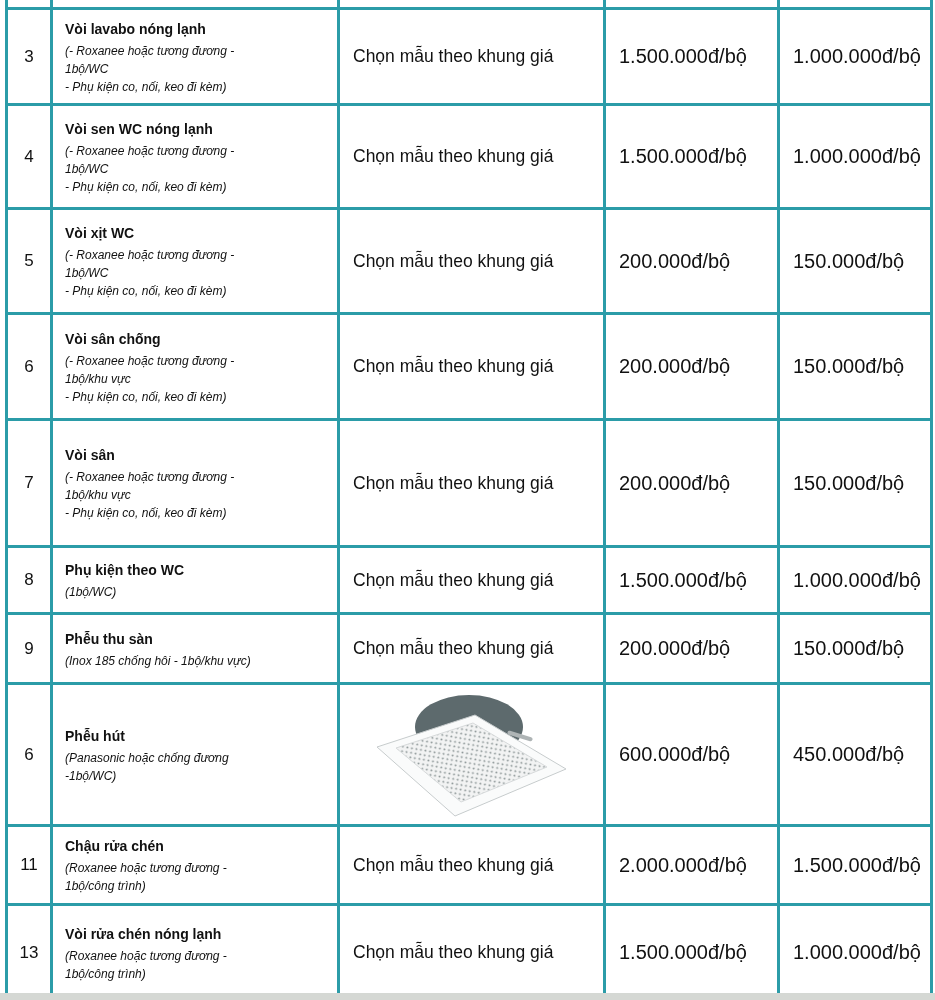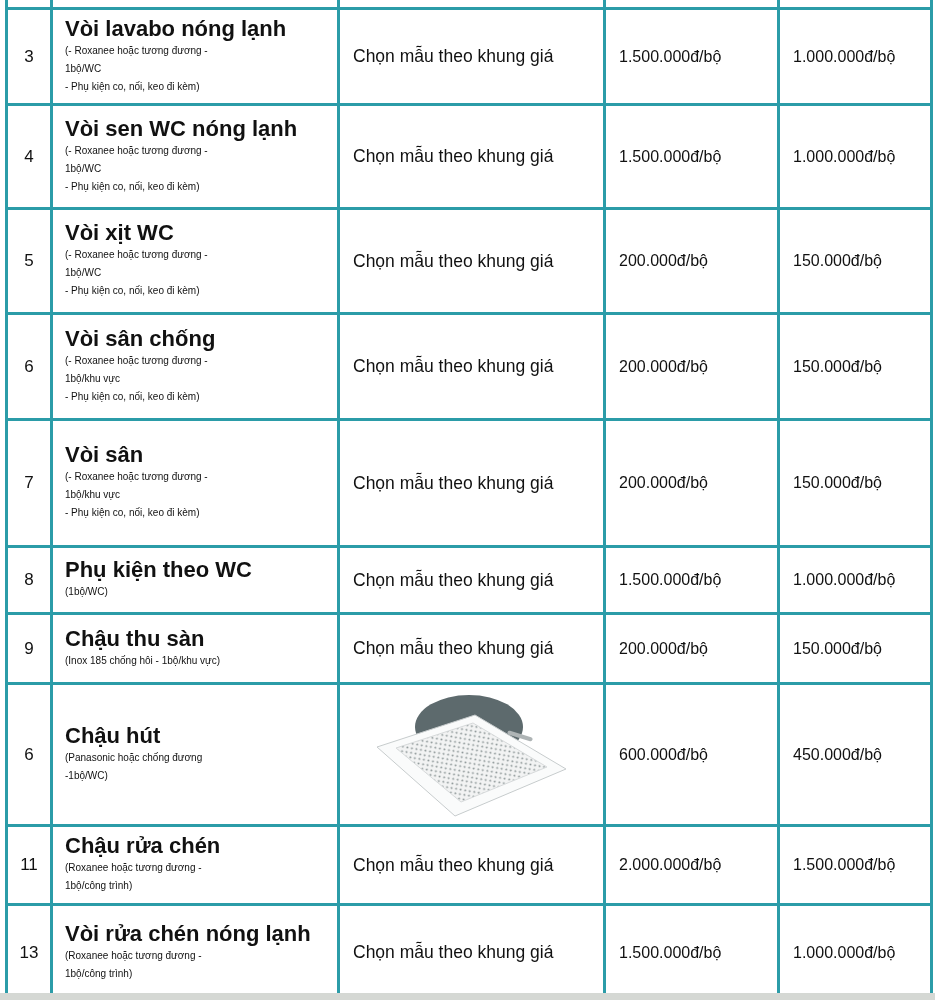--- a/index.html
+++ b/index.html
@@ -24,37 +24,38 @@
   }
   tr.spacer td{border-top:none;height:7px;padding:0;}
   td.c-no{
     text-align:center;
     font-size:17px;
     padding:0 2px;
   }
   td.c-item{padding:6px 8px 6px 12px;}
   .item-name{
     font-weight:bold;
-    font-size:22px;
+    font-size:14px;
     line-height:22px;
     margin-bottom:2px;
   }
   .item-desc{
-    font-size:10px;
+    font-style:italic;
+    font-size:12px;
     line-height:18px;
     white-space:pre-line;
   }
   td.c-mid{
     padding:4px 6px 4px 13px;
     font-size:17.5px;
   }
   td.c-mid.has-image{text-align:center;padding:2px;}
   td.c-price{
     padding:0 4px 0 13px;
-    font-size:16px;
+    font-size:20px;
   }
   .fan-wrap{display:inline-block;line-height:0;}
   .footer-strip{
     position:absolute;left:0;right:0;bottom:0;height:7px;
   }
 </style>
 </head>
 <body>
 
 <div class="page">
@@ -166,35 +167,35 @@
       <span class="mid-text">Chọn mẫu theo khung giá</span>
       
     </td>
     <td class="c-price" style="border-color: rgb(43, 156, 168);">1.500.000đ/bộ</td>
     <td class="c-price" style="border-color: rgb(43, 156, 168);">1.000.000đ/bộ</td>
   </tr>
 
   <tr style="height: 70px;">
     <td class="c-no" style="border-color: rgb(43, 156, 168);">9</td>
     <td class="c-item" style="border-color: rgb(43, 156, 168);">
-      <div class="item-name">Chậu thu sàn</div>
+      <div class="item-name">Phễu thu sàn</div>
       <div class="item-desc">(Inox 185 chống hôi - 1bộ/khu vực)</div>
     </td>
     <td class="c-mid" style="border-color: rgb(43, 156, 168);">
       <span class="mid-text">Chọn mẫu theo khung giá</span>
       
     </td>
     <td class="c-price" style="border-color: rgb(43, 156, 168);">200.000đ/bộ</td>
     <td class="c-price" style="border-color: rgb(43, 156, 168);">150.000đ/bộ</td>
   </tr>
 
   <tr style="height: 136px;">
     <td class="c-no" style="border-color: rgb(43, 156, 168);">6</td>
     <td class="c-item" style="border-color: rgb(43, 156, 168);">
-      <div class="item-name">Chậu hút</div>
+      <div class="item-name">Phễu hút</div>
       <div class="item-desc">(Panasonic hoặc chống đương
 -1bộ/WC)</div>
     </td>
     <td class="c-mid has-image" style="border-color: rgb(43, 156, 168);">
       
       <span class="fan-wrap">
         <svg width="205" height="130" viewBox="0 0 205 130" xmlns="http://www.w3.org/2000/svg">
           <defs>
             <pattern id="grille-dots" width="4.6" height="4.6" patternUnits="userSpaceOnUse" patternTransform="rotate(10)">
               <rect width="4.6" height="4.6" fill="#f2f3f3"></rect>

